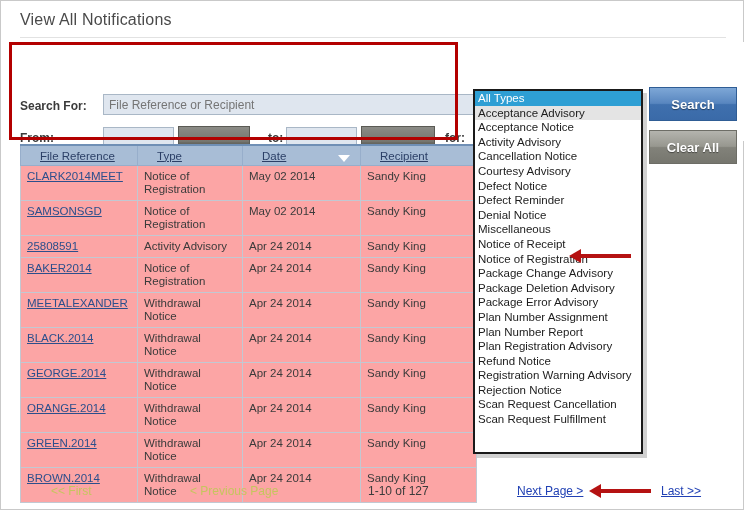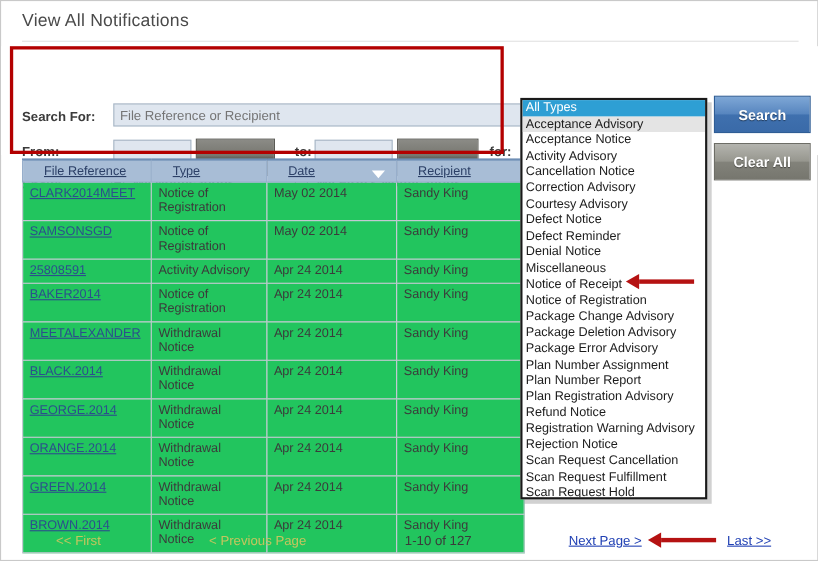--- a/index.html
+++ b/index.html
@@ -124,21 +124,21 @@
     height:19px;padding:0 6px;text-align:left;font-weight:normal;
     font-size:11.5px;
   }
   .th-link{color:#2b3f66;text-decoration:underline;cursor:pointer;margin-left:13px;}
   .sort-arrow{
     display:inline-block;float:right;margin-top:5px;margin-right:4px;
     width:0;height:0;border-left:6px solid transparent;border-right:6px solid transparent;
     border-top:7px solid #ffffff;
   }
   .tbl td{
-    background:#22c55e;border:1px solid #c2c8d2;
+    background:#fca5a5;border:1px solid #c2c8d2;
     padding:4px 6px;vertical-align:top;color:#3b3b3b;font-size:11.5px;line-height:13px;
   }
   .cell-link{color:#2c4f8c;text-decoration:underline;cursor:pointer;}
 
   
   .pager{position:absolute;left:0;top:478px;width:744px;height:24px;font-size:12px;}
   .pg{position:absolute;white-space:nowrap;}
   .pg.disabled{color:#c5c55e;}
   .pg.active{color:#2141b4;text-decoration:underline;cursor:pointer;text-align:center;}
   .pg.count{color:#3b3b3b;text-align:center;}
@@ -290,40 +290,38 @@
       </tbody>
   </table>
 
   <div class="dd-shadow"></div>
   <div class="dropdown" id="type-dropdown">
       <div class="dd-item selected">All Types</div>
       <div class="dd-item hover">Acceptance Advisory</div>
       <div class="dd-item">Acceptance Notice</div>
       <div class="dd-item">Activity Advisory</div>
       <div class="dd-item">Cancellation Notice</div>
-      <div class="dd-item">Correction Advisory</div>
       <div class="dd-item">Courtesy Advisory</div>
       <div class="dd-item">Defect Notice</div>
       <div class="dd-item">Defect Reminder</div>
       <div class="dd-item">Denial Notice</div>
       <div class="dd-item">Miscellaneous</div>
       <div class="dd-item">Notice of Receipt</div>
       <div class="dd-item">Notice of Registration</div>
       <div class="dd-item">Package Change Advisory</div>
       <div class="dd-item">Package Deletion Advisory</div>
       <div class="dd-item">Package Error Advisory</div>
       <div class="dd-item">Plan Number Assignment</div>
       <div class="dd-item">Plan Number Report</div>
       <div class="dd-item">Plan Registration Advisory</div>
       <div class="dd-item">Refund Notice</div>
       <div class="dd-item">Registration Warning Advisory</div>
       <div class="dd-item">Rejection Notice</div>
       <div class="dd-item">Scan Request Cancellation</div>
       <div class="dd-item">Scan Request Fulfillment</div>
-      <div class="dd-item">Scan Request Hold</div>
     </div>
 
   <div class="red-box"></div>
 
   <div class="pager">
     <span id="pg-first" class="pg disabled">&lt;&lt; First</span>
     <span id="pg-prev" class="pg disabled">&lt; Previous Page</span>
     <span id="pg-count" class="pg count">1-10 of 127</span>
     <span id="pg-next" class="pg active">Next Page &gt;</span>
     <span id="pg-last" class="pg active">Last &gt;&gt;</span>

